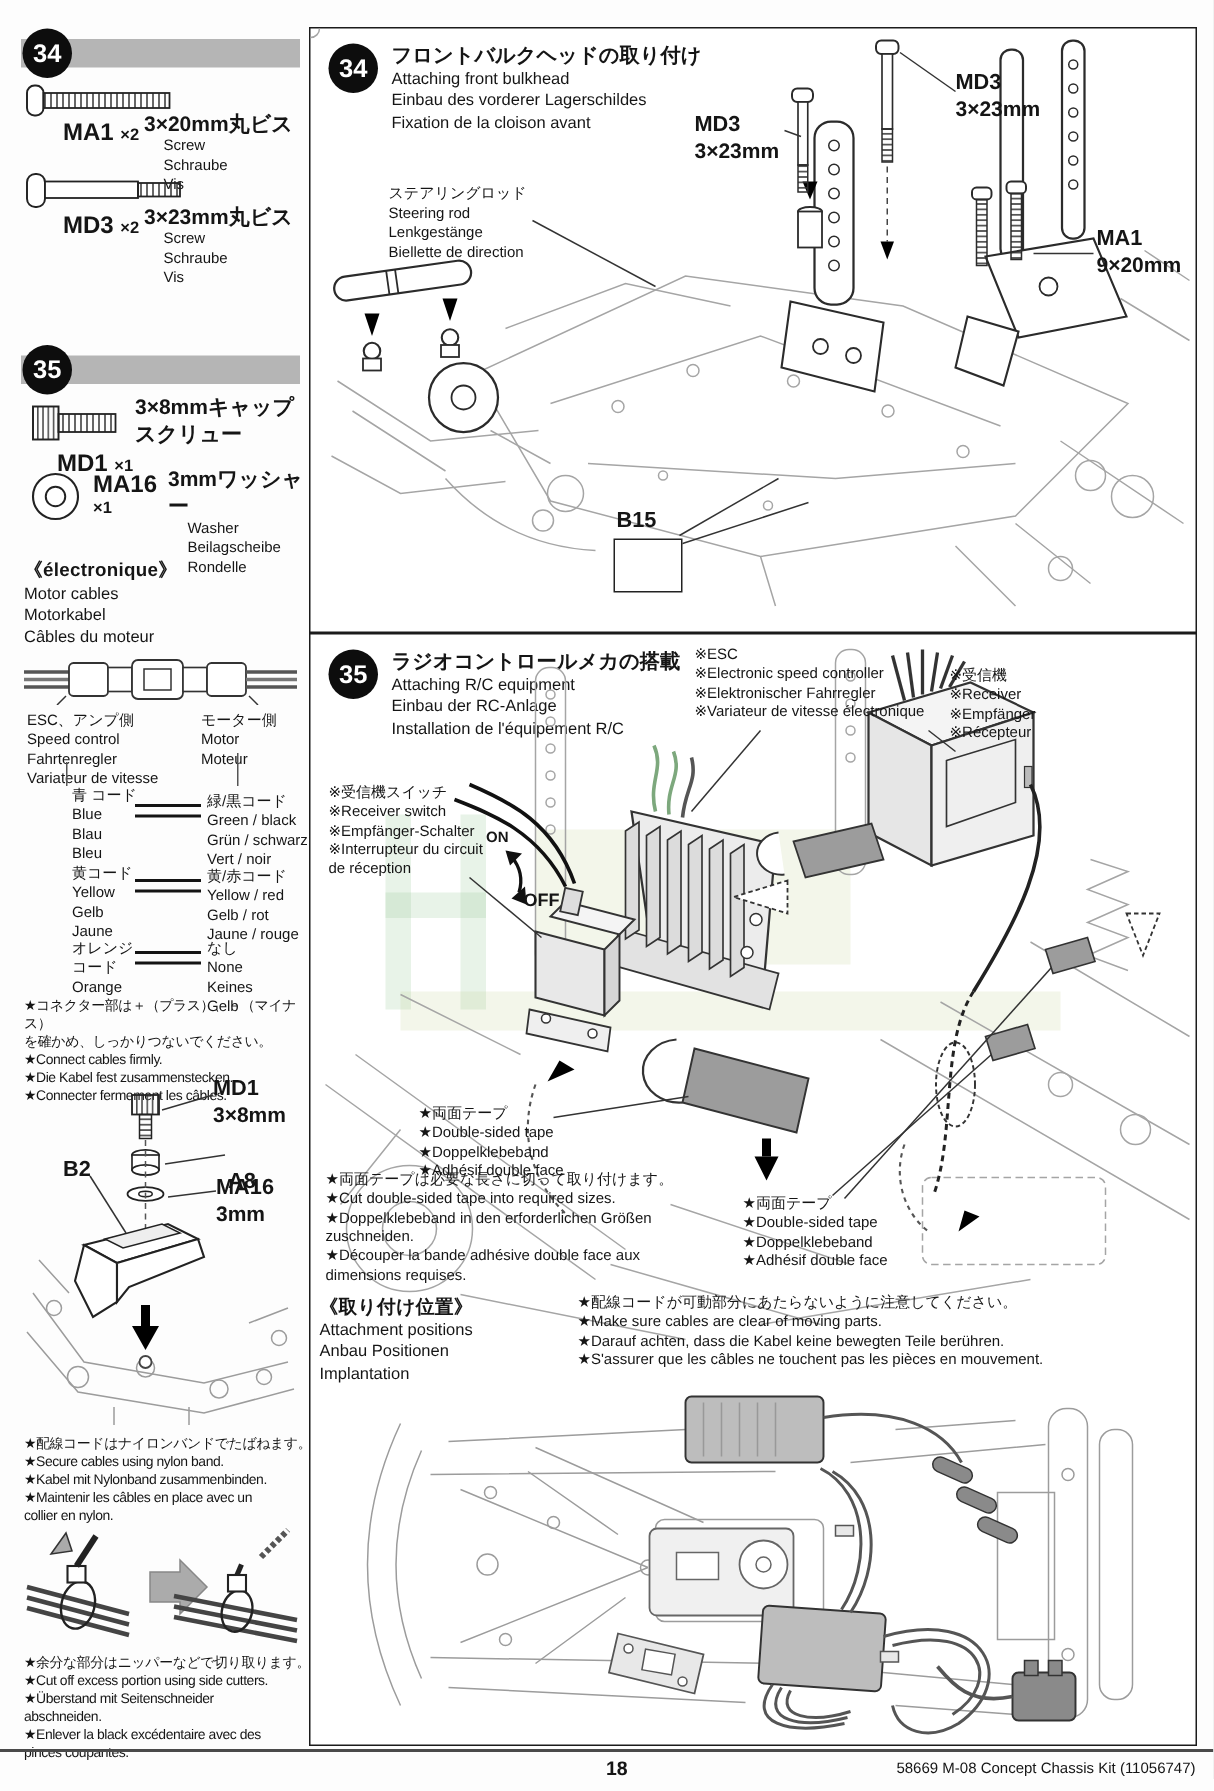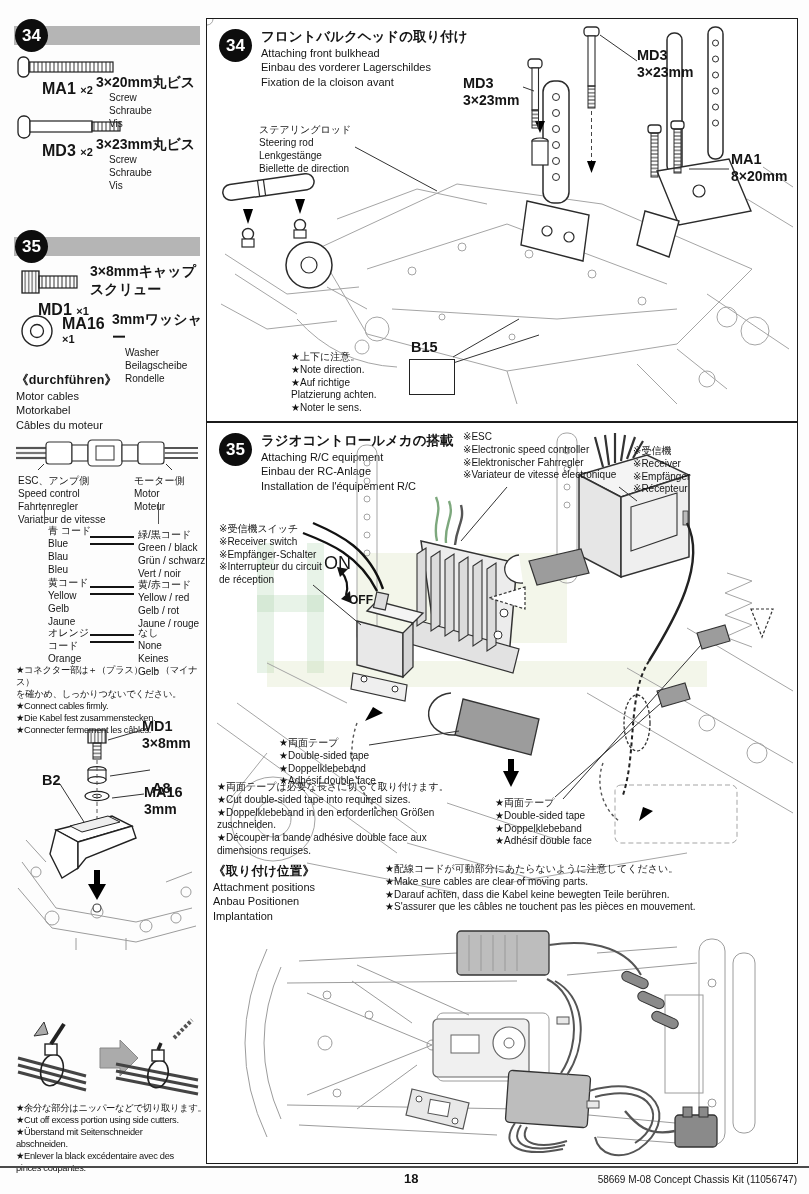--- a/index.html
+++ b/index.html
@@ -103,21 +103,21 @@
       <div class="code">MA16</div>
       <div class="qty">×1</div>
     </div>
     <div class="abs" style="left:98px;top:310px">
       <div class="sizeja">3mmワッシャー</div>
       <div class="names ml">Washer
 Beilagscheibe
 Rondelle</div>
     </div>
 
-    <div class="abs jbold" style="left:2px;top:372px">《durchführen》</div>
+    <div class="abs jbold" style="left:2px;top:372px">《électronique》</div>
     <div class="abs f11 ml" style="left:2px;top:389px">Motor cables
 Motorkabel
 Câbles du moteur</div>
 
     <svg class="abs" style="left:2px;top:434px" width="184" height="36" viewBox="0 0 184 36">
       <line x1="0" y1="14" x2="30" y2="14" stroke="#555" stroke-width="2.2"></line>
       <line x1="0" y1="19" x2="30" y2="19" stroke="#777" stroke-width="2.2"></line>
       <line x1="0" y1="24" x2="30" y2="24" stroke="#555" stroke-width="2.2"></line>
       <rect x="30" y="8" width="26" height="22" rx="3" fill="#fff" stroke="#333" stroke-width="1.2"></rect>
       <rect x="56" y="11" width="16" height="16" fill="#fff" stroke="#333" stroke-width="1.1"></rect>
@@ -221,20 +221,25 @@
       </g>
       <circle cx="81" cy="196" r="4" fill="#fff" stroke="#444" stroke-width="1.2"></circle>
     </svg>
     <div class="abs code-sm" style="left:128px;top:718px">MD1</div>
     <div class="abs sizeja" style="left:128px;top:734px">3×8mm</div>
     <div class="abs code-sm" style="left:138px;top:780px">A8</div>
     <div class="abs code-sm" style="left:130px;top:784px">MA16</div>
     <div class="abs sizeja" style="left:130px;top:800px">3mm</div>
     <div class="abs code-sm" style="left:28px;top:772px">B2</div>
 
+    <div class="abs note-tight ml" style="left:2px;top:956px;width:196px">★配線コードはナイロンバンドでたばねます。
+★Secure cables using nylon band.
+★Kabel mit Nylonband zusammenbinden.
+★Maintenir les câbles en place avec un
+collier en nylon.</div>
 
     <svg class="abs" style="left:2px;top:1018px" width="184" height="80" viewBox="0 0 184 80">
 
       <g stroke="#444" stroke-width="3" fill="none">
         <path d="M2,40 L70,58"></path>
           <path d="M2,47 L70,65"></path>
           <path d="M2,54 L70,72"></path>
       </g>
       <ellipse cx="36" cy="52" rx="11" ry="16" fill="none" stroke="#222" stroke-width="1.6" transform="rotate(14 36 52)"></ellipse>
       <rect x="29" y="26" width="12" height="11" fill="#fff" stroke="#222" stroke-width="1.4"></rect>
@@ -375,27 +380,22 @@
     <div class="abs" style="left:256px;top:56px">
       <div class="code-sm">MD3</div>
       <div class="sizeja">3×23mm</div>
     </div>
     <div class="abs" style="left:430px;top:28px">
       <div class="code-sm">MD3</div>
       <div class="sizeja">3×23mm</div>
     </div>
     <div class="abs" style="left:524px;top:132px">
       <div class="code-sm">MA1</div>
-      <div class="sizeja">8×20mm</div>
-    </div>
-    <div class="abs note ml" style="left:84px;top:332px">★上下に注意。
-★Note direction.
-★Auf richtige
-Platzierung achten.
-★Noter le sens.</div>
+      <div class="sizeja">9×20mm</div>
+    </div>
     <div class="abs code-sm" style="left:204px;top:320px">B15</div>
     <div class="abs" style="left:202px;top:340px;width:44px;height:34px;border:1.4px solid #222;background:#fff"></div>
   </div>
 
   <div class="panel" style="left:206px;top:422px;width:590px;height:740px">
     <div class="badge" style="left:12px;top:10px">35</div>
     <div class="abs titleja" style="left:54px;top:9px">ラジオコントロールメカの搭載</div>
     <div class="abs f11 ml" style="left:54px;top:27px">Attaching R/C equipment
 Einbau der RC-Anlage
 Installation de l'équipement R/C</div>
@@ -520,21 +520,21 @@
 ※Variateur de vitesse électronique</div>
     <div class="abs note ml" style="left:426px;top:22px">※受信機
 ※Receiver
 ※Empfänger
 ※Récepteur</div>
     <div class="abs note ml" style="left:12px;top:100px">※受信機スイッチ
 ※Receiver switch
 ※Empfänger-Schalter
 ※Interrupteur du circuit
 de réception</div>
-    <div class="abs" style="left:117px;top:130px;font-weight:normal;font-size:18px">ON</div>
+    <div class="abs" style="left:117px;top:130px;font-weight:bold;font-size:10px">ON</div>
     <div class="abs" style="left:142px;top:170px;font-weight:bold;font-size:12px">OFF</div>
 
     <div class="abs note ml" style="left:72px;top:314px">★両面テープ
 ★Double-sided tape
 ★Doppelklebeband
 ★Adhésif double face</div>
     <div class="abs note ml" style="left:10px;top:358px">★両面テープは必要な長さに切って取り付けます。
 ★Cut double-sided tape into required sizes.
 ★Doppelklebeband in den erforderlichen Größen
 zuschneiden.

